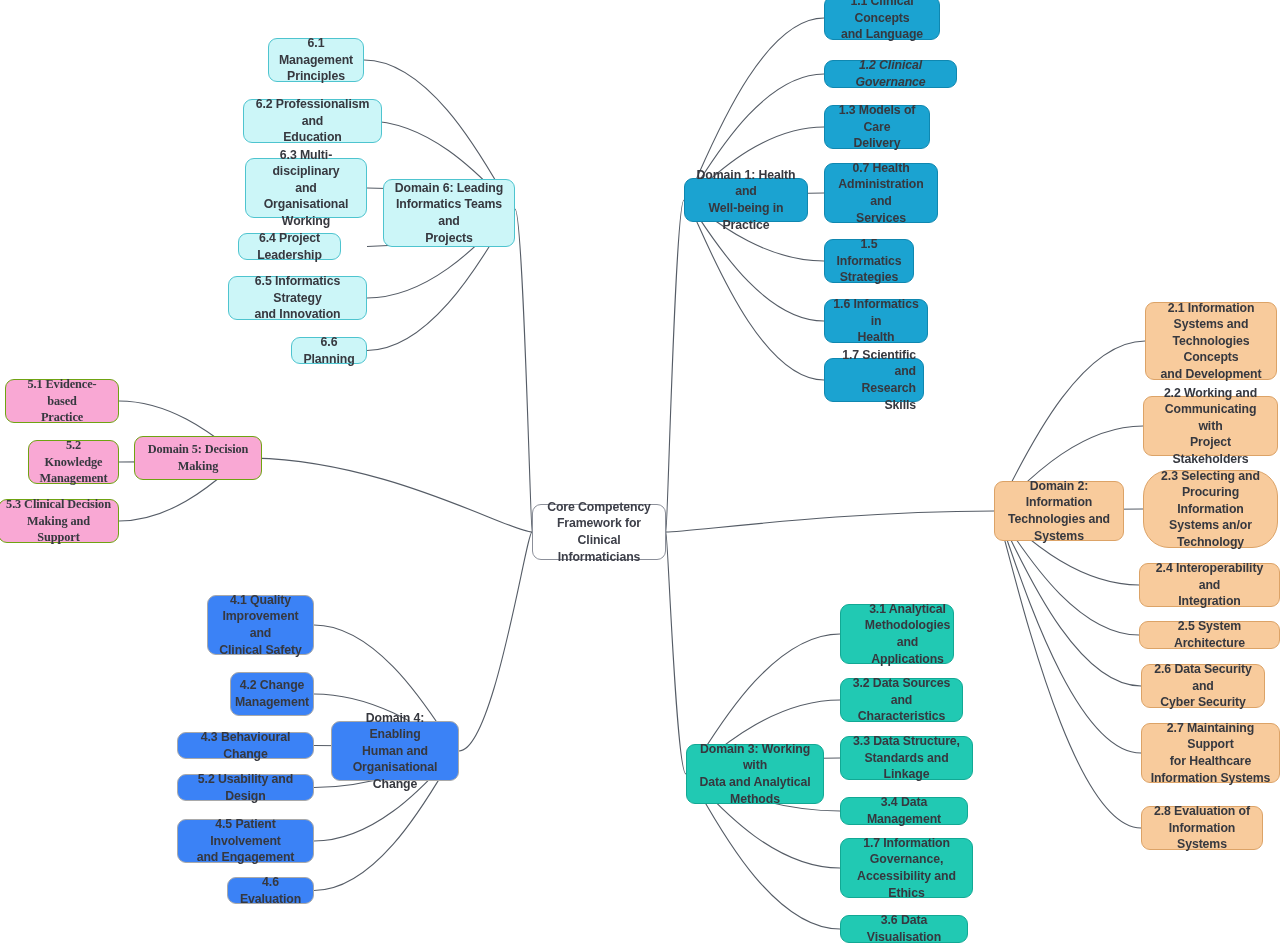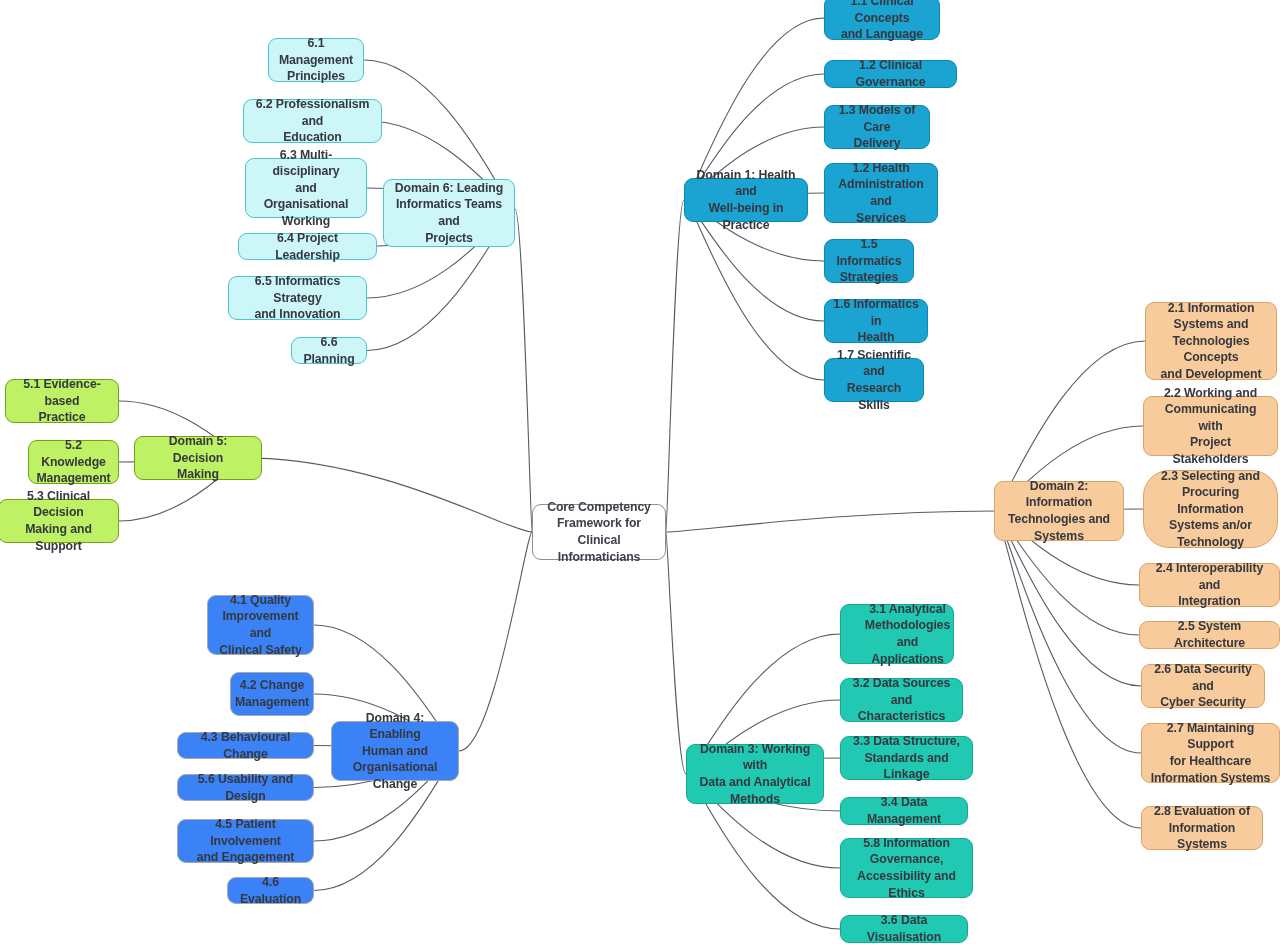--- a/index.html
+++ b/index.html
@@ -68,22 +68,23 @@
     background: #21C9B3;
     border-color: #12a894;
   }
   
   .n-d4 {
     background: #3b82f6;
     border-color: #a9a9a9;
   }
   
   .n-d5 {
-    background: #bef264;
+    background: #f9a8d4;
     border-color: #6fa312;
+    font-family: Liberation Serif, serif;
   }
   
   .n-d6 {
     background: #CCF6F8;
     border-color: #4ec4cf;
   }
 </style>
 </head>
 <body>
 
@@ -133,31 +134,31 @@
       <path d="M 532 532 C 530.64 532, 523.16 209, 515 209"></path>
     </svg>
   <div id="node-layer">
       <div class="node root" style="left: 532px; top: 504px; width: 134px; height: 56px;">Core Competency
 Framework for Clinical
 Informaticians</div>
       <div class="node n-d1" style="left: 684px; top: 178px; width: 124px; height: 44px;">Domain 1: Health and
 Well-being in Practice</div>
       <div class="node n-d1" style="left: 824px; top: -4px; width: 116px; height: 44px;">1.1 Clinical Concepts
 and Language</div>
-      <div class="node n-d1" style="left: 824px; top: 60px; width: 133px; height: 28px;">1.2 Clinical Governance</div>
+      <div class="node n-d1" style="left: 824px; top: 60px; width: 133px; height: 28px; font-style: italic;">1.2 Clinical Governance</div>
       <div class="node n-d1" style="left: 824px; top: 105px; width: 106px; height: 44px;">1.3 Models of Care
 Delivery</div>
-      <div class="node n-d1" style="left: 824px; top: 163px; width: 114px; height: 60px;">1.2 Health
+      <div class="node n-d1" style="left: 824px; top: 163px; width: 114px; height: 60px;">0.7 Health
 Administration and
 Services</div>
       <div class="node n-d1" style="left: 824px; top: 239px; width: 90px; height: 44px;">1.5 Informatics
 Strategies</div>
       <div class="node n-d1" style="left: 824px; top: 299px; width: 104px; height: 44px;">1.6 Informatics in
 Health</div>
-      <div class="node n-d1" style="left: 824px; top: 358px; width: 100px; height: 44px;">1.7 Scientific and
+      <div class="node n-d1" style="left: 824px; top: 358px; width: 100px; height: 44px; text-align: right;">1.7 Scientific and
 Research Skills</div>
       <div class="node n-d2" style="left: 994px; top: 481px; width: 130px; height: 60px;">Domain 2: Information
 Technologies and
 Systems</div>
       <div class="node n-d2" style="left: 1145px; top: 302px; width: 132px; height: 78px;">2.1 Information
 Systems and
 Technologies Concepts
 and Development</div>
       <div class="node n-d2" style="left: 1143px; top: 396px; width: 135px; height: 60px;">2.2 Working and
 Communicating with
@@ -180,34 +181,34 @@
 Data and Analytical
 Methods</div>
       <div class="node n-d3" style="left: 840px; top: 604px; width: 114px; height: 60px; padding-left: 28px;">3.1 Analytical
 Methodologies and
 Applications</div>
       <div class="node n-d3" style="left: 840px; top: 678px; width: 123px; height: 44px;">3.2 Data Sources and
 Characteristics</div>
       <div class="node n-d3" style="left: 840px; top: 736px; width: 133px; height: 44px;">3.3 Data Structure,
 Standards and Linkage</div>
       <div class="node n-d3" style="left: 840px; top: 797px; width: 128px; height: 28px;">3.4 Data Management</div>
-      <div class="node n-d3" style="left: 840px; top: 838px; width: 133px; height: 60px;">5.8 Information
+      <div class="node n-d3" style="left: 840px; top: 838px; width: 133px; height: 60px;">1.7 Information
 Governance,
 Accessibility and Ethics</div>
       <div class="node n-d3" style="left: 840px; top: 915px; width: 128px; height: 28px;">3.6 Data Visualisation</div>
       <div class="node n-d4" style="left: 331px; top: 721px; width: 128px; height: 60px;">Domain 4: Enabling
 Human and
 Organisational Change</div>
       <div class="node n-d4" style="left: 207px; top: 595px; width: 107px; height: 60px;">4.1 Quality
 Improvement and
 Clinical Safety</div>
       <div class="node n-d4" style="left: 230px; top: 672px; width: 84px; height: 44px;">4.2 Change
 Management</div>
       <div class="node n-d4" style="left: 177px; top: 732px; width: 137px; height: 27px;">4.3 Behavioural Change</div>
-      <div class="node n-d4" style="left: 177px; top: 774px; width: 137px; height: 27px;">5.6 Usability and Design</div>
+      <div class="node n-d4" style="left: 177px; top: 774px; width: 137px; height: 27px;">5.2 Usability and Design</div>
       <div class="node n-d4" style="left: 177px; top: 819px; width: 137px; height: 44px;">4.5 Patient Involvement
 and Engagement</div>
       <div class="node n-d4" style="left: 227px; top: 877px; width: 87px; height: 27px;">4.6 Evaluation</div>
       <div class="node n-d5" style="left: 134px; top: 436px; width: 128px; height: 44px;">Domain 5: Decision
 Making</div>
       <div class="node n-d5" style="left: 5px; top: 379px; width: 114px; height: 44px;">5.1 Evidence-based
 Practice</div>
       <div class="node n-d5" style="left: 28px; top: 440px; width: 91px; height: 44px;">5.2 Knowledge
 Management</div>
       <div class="node n-d5" style="left: -2px; top: 499px; width: 121px; height: 44px;">5.3 Clinical Decision
@@ -215,18 +216,18 @@
       <div class="node n-d6" style="left: 383px; top: 179px; width: 132px; height: 68px;">Domain 6: Leading
 Informatics Teams and
 Projects</div>
       <div class="node n-d6" style="left: 268px; top: 38px; width: 96px; height: 44px;">6.1 Management
 Principles</div>
       <div class="node n-d6" style="left: 243px; top: 99px; width: 139px; height: 44px;">6.2  Professionalism and
 Education</div>
       <div class="node n-d6" style="left: 245px; top: 158px; width: 122px; height: 60px;">6.3 Multi-disciplinary
 and Organisational
 Working</div>
-      <div class="node n-d6" style="left: 238px; top: 233px; width: 139px; height: 27px;">6.4 Project Leadership</div>
+      <div class="node n-d6" style="left: 238px; top: 233px; width: 103px; height: 27px;">6.4 Project Leadership</div>
       <div class="node n-d6" style="left: 228px; top: 276px; width: 139px; height: 44px;">6.5 Informatics Strategy
 and Innovation</div>
       <div class="node n-d6" style="left: 291px; top: 337px; width: 76px; height: 27px;">6.6 Planning</div>
     </div>
 </div>
 
 </body></html>

